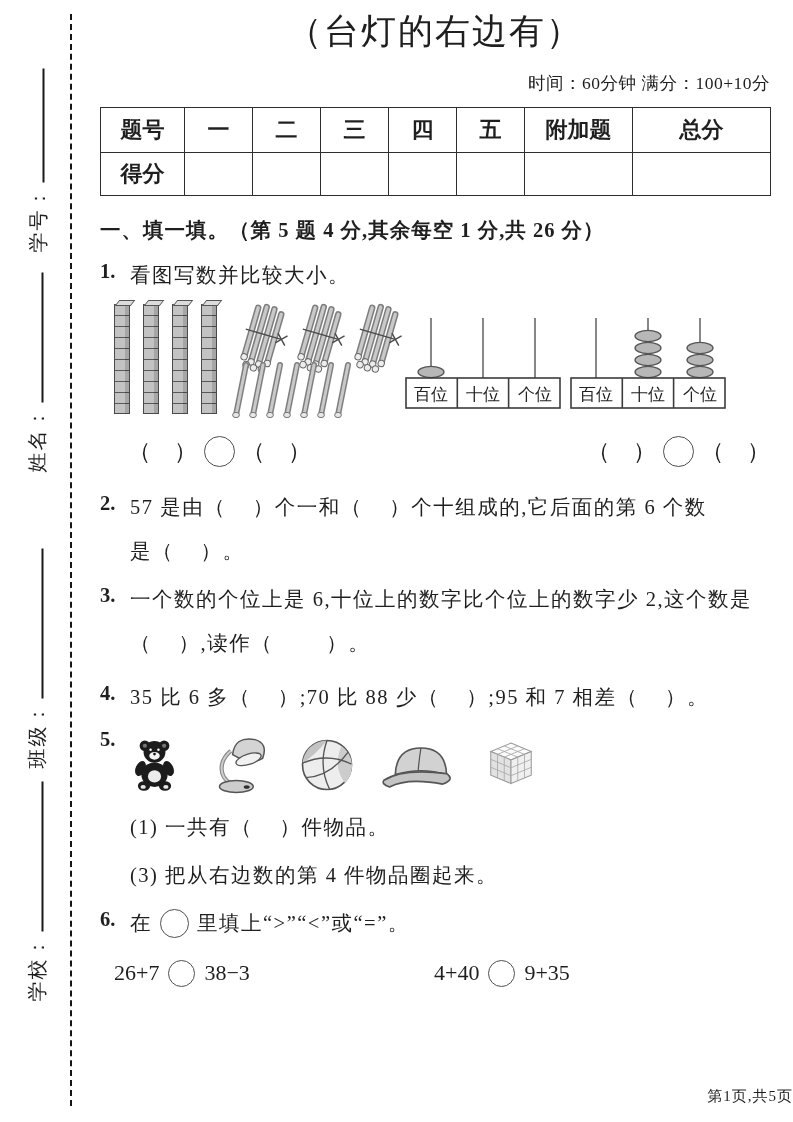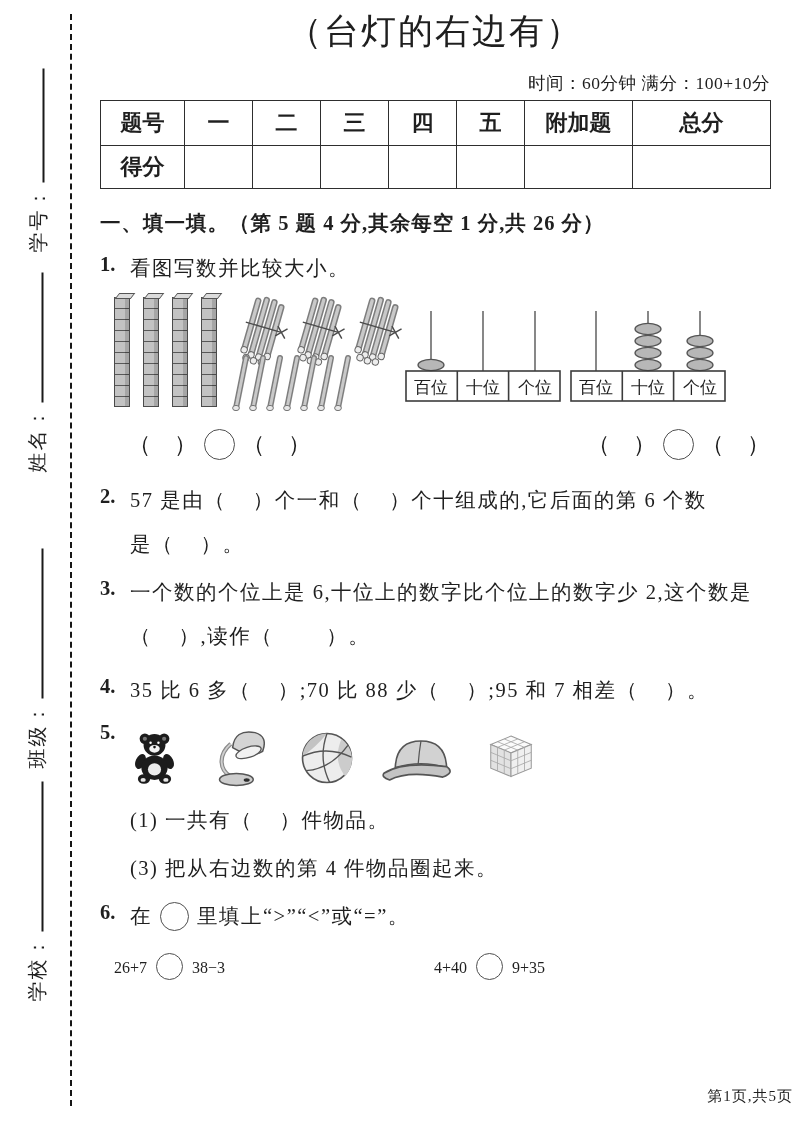--- a/index.html
+++ b/index.html
@@ -12,21 +12,21 @@
   
   .binding-line { position:absolute; left:70px; top:14px; bottom:16px; width:0; border-left:2.6px dashed #161616; }
   .sidebar-field { position:absolute; white-space:nowrap; transform:rotate(-90deg); font-size:20px; letter-spacing:2px; }
   .sidebar-field .sf-line { display:inline-block; height:4px; border-bottom:2px solid #1a1a1a; margin-left:4px; }
   
   .content { position:absolute; left:100px; top:0; width:670px; }
   .title { margin-top:30px; text-align:center; font-size:42px; font-weight:600; letter-spacing:1px; }
   .subtitle { margin-top:8px; text-align:center; font-size:35px; font-weight:500; letter-spacing:2px; }
   .info-line { margin-top:16px; text-align:right; font-size:17.5px; letter-spacing:.5px; }
   
-  table.score { margin-top:5px; width:670px; border-collapse:collapse; table-layout:fixed;
+  table.score { margin-top:12px; width:670px; border-collapse:collapse; table-layout:fixed;
     font-family:Liberation Mono, monospace; }
   table.score td, table.score th { border:1.8px solid #2e2e2e; text-align:center; font-size:22px; font-weight:700; }
   table.score tr:first-child td { height:45px; }
   table.score tr:last-child td { height:43px; }
   
   .sec-heading { margin-top:20px; font-size:20.5px; font-weight:700; letter-spacing:1px; }
   .q { display:flex; }
   .qnum { width:30px; font-weight:700; font-size:20.5px; flex:none; }
   .qbody { flex:1; font-size:20.5px; letter-spacing:1.5px; line-height:30px; }
   .qline + .qline { margin-top:14px; }
@@ -51,21 +51,21 @@
   .cmp-left { left:28px; } .cmp-right { left:487px; }
   .circle { display:inline-block; border:1.7px solid #4f4f4f; border-radius:50%; background:#fff; }
   .cmp-circle { width:31px; height:31px; vertical-align:-8px; margin:0 7px; }
   .lead-circle { width:29px; height:29px; vertical-align:-8px; margin:0 8px; }
   .expr-circle { width:27px; height:27px; vertical-align:-7px; margin:0 9px; }
   
   .items-row { display:flex; align-items:flex-end; gap:26px; height:64px; margin-top:2px; }
   .sub-line { margin-top:18px; font-size:20.5px; letter-spacing:1.5px; }
   
   .expr-block { margin-top:22px; }
-  .expr-row { display:flex; font-size:16px; }
+  .expr-row { display:flex; font-size:22px; }
   .expr { white-space:nowrap; }
   .expr-row .expr:first-child { margin-left:14px; width:320px; flex:none; }
   
   .footer { position:absolute; left:0; right:0; bottom:16px; text-align:right; font-size:15px; letter-spacing:1px; }
 </style>
 </head>
 <body>
 
 <svg width="0" height="0" style="position:absolute" aria-hidden="true">
   <defs>

